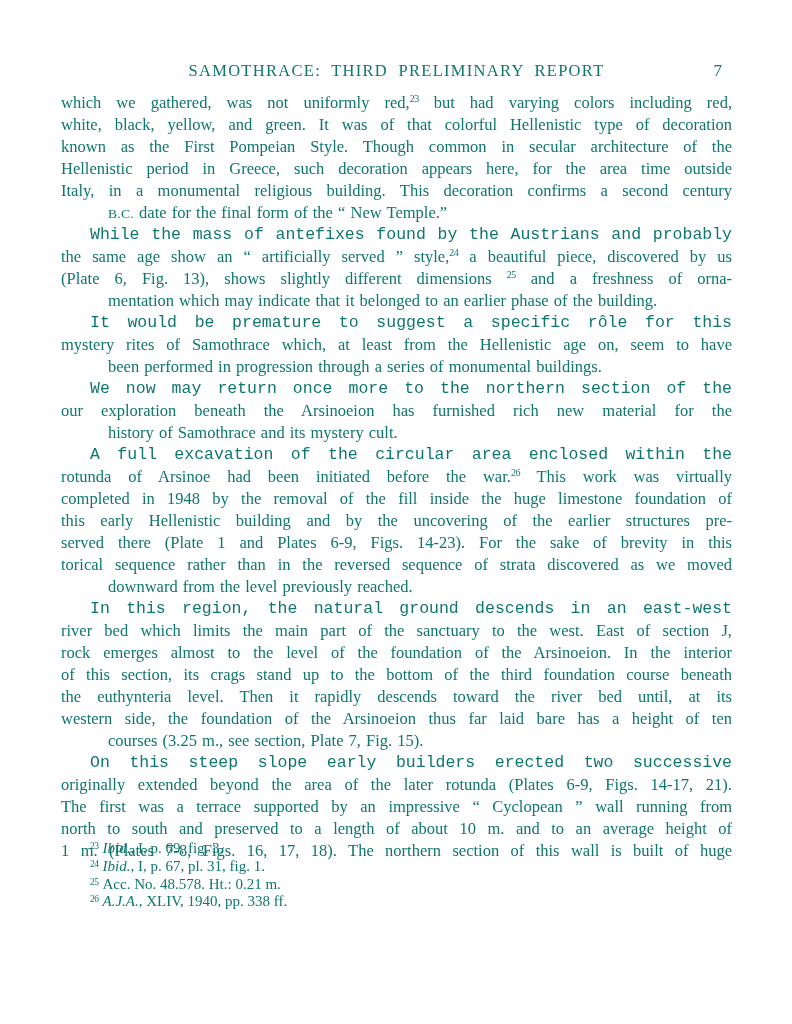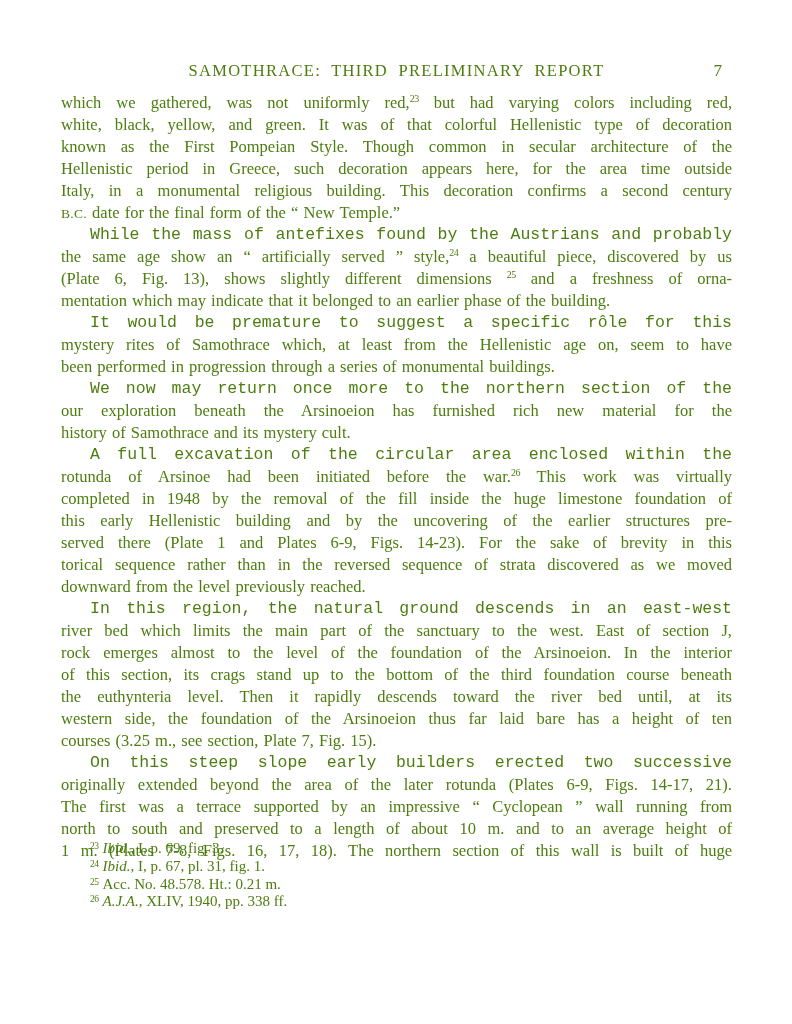--- a/index.html
+++ b/index.html
@@ -2,21 +2,21 @@
 <html><head>
 <meta charset="utf-8">
 <style>
   html, body { margin: 0; padding: 0; background: #e8e8e8; }
   .page {
     position: relative;
     width: 792px;
     height: 1024px;
     background: #ffffff;
     font-family: "Liberation Serif", "DejaVu Serif", serif;
-    color: #4d7c0f;
+    color: #0f766e;
     overflow: hidden;
   }
   .header {
     position: absolute;
     top: 61px;
     left: 61px;
     width: 671px;
     height: 22px;
   }
   .running-title {
@@ -41,21 +41,21 @@
   }
   .line {
     font-size: 16.5px;
     line-height: 22px;
     height: 22px;
     overflow: hidden;
     text-align: justify;
     text-align-last: justify;
     word-spacing: 1px;
   }
-  .line.flush-left { text-align-last: left; }
+  .line.flush-left { text-align-last: left; margin-left: 47px; }
   .line.indent { text-indent: 29px; font-family: Liberation Mono, monospace; }
   .line sup {
     font-size: 10px;
     line-height: 0;
     vertical-align: 6px;
     letter-spacing: -0.5px;
   }
   .smallcaps { font-size: 13.5px; letter-spacing: 0.3px; }
   .italic { font-style: italic; }
   .footnotes {

